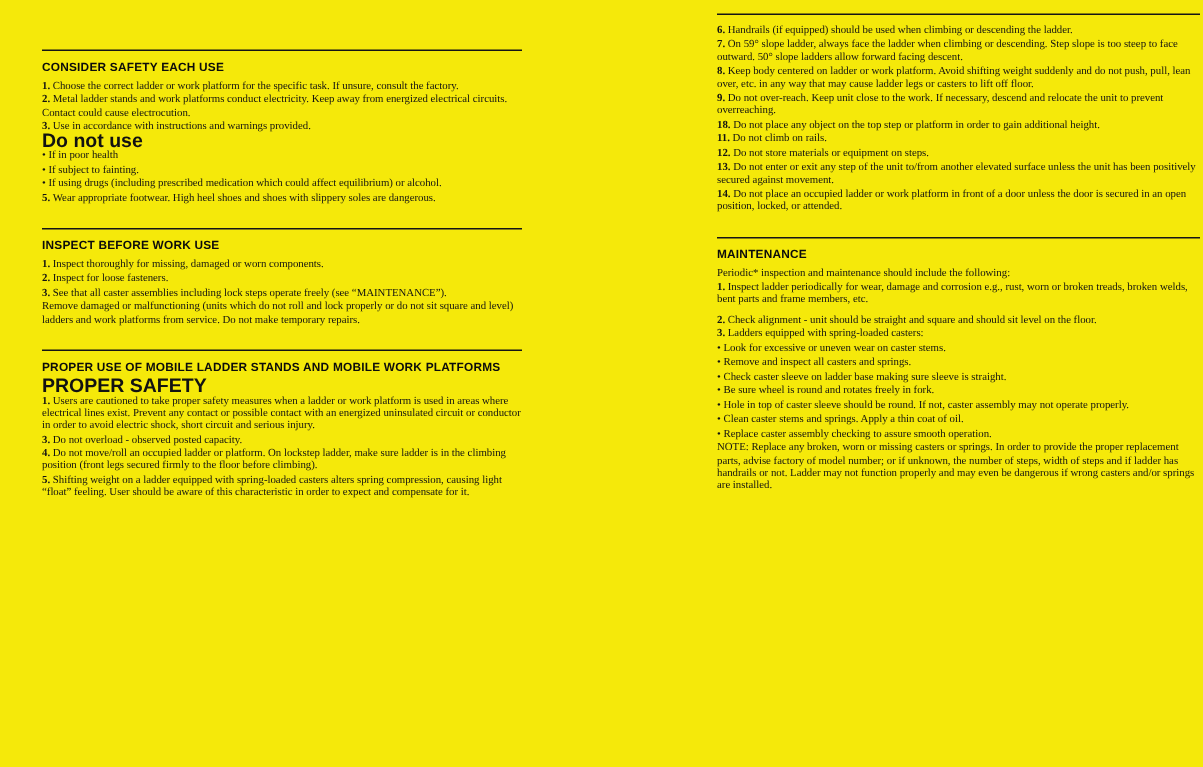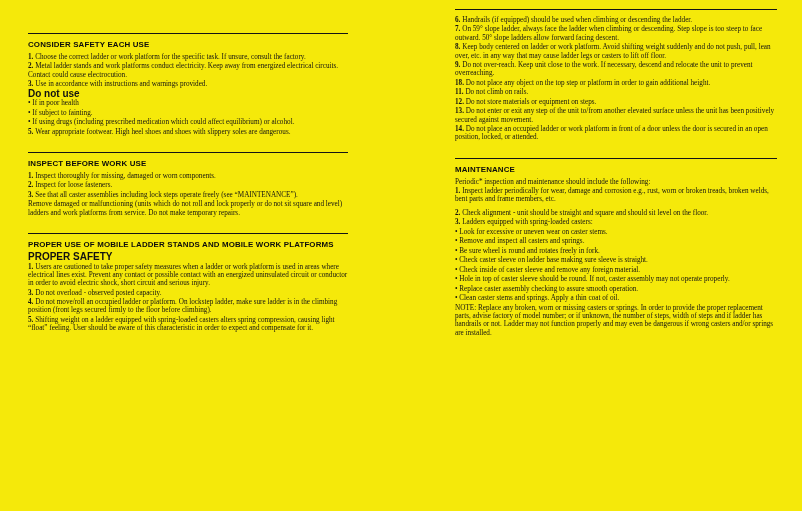--- a/index.html
+++ b/index.html
@@ -10,35 +10,35 @@
     font-family: "Liberation Serif", serif;
   }
   .page {
     position: relative;
     width: 802px; height: 511px;
     background: #f5e90a;
     color: #111;
   }
   .col { position: absolute; top: 0; }
   .col-left  { left: 28px;  width: 320px; padding-top: 33px; }
-  .col-right { left: 455px; width: 322px; padding-top: 9px; }
+  .col-right { left: 478px; width: 322px; padding-top: 9px; }
 
   .rule { border-top: 1.2px solid #151515; height: 0; margin: 16px 0 6px 0; }
   .col > .rule:first-child { margin-top: 0; }
 
   .heading {
     font-family: "Liberation Sans", sans-serif;
     font-size: 7.9px; line-height: 9px;
     font-weight: bold; letter-spacing: 0.15px;
     margin: 0 0 4px 0; color: #0c0c0c;
   }
   p { margin: 0 0 1.2px 0; font-size: 7.2px; line-height: 8.3px; color: #121212; }
   p.bold {
     font-family: "Liberation Sans", sans-serif;
-    font-weight: bold; font-size: 10px;
+    font-weight: bold; font-size: 13px;
   }
   .num { font-weight: bold; }
   .spacer { height: 4px; }
 </style>
 </head>
 <body>
 
 <div class="page">
   <div class="col col-left">
       <div class="rule"></div>
@@ -78,21 +78,20 @@
       <p class="item"><span class="num">14. </span>Do not place an occupied ladder or work platform in front of a door unless the door is secured in an open position, locked, or attended.</p>
       <div class="rule"></div>
       <h2 class="heading">MAINTENANCE</h2>
       <p class="para">Periodic* inspection and maintenance should include the following:</p>
       <p class="item"><span class="num">1. </span>Inspect ladder periodically for wear, damage and corrosion e.g., rust, worn or broken treads, broken welds, bent parts and frame members, etc.</p>
       <div class="spacer"></div>
       <p class="item"><span class="num">2. </span>Check alignment - unit should be straight and square and should sit level on the floor.</p>
       <p class="item"><span class="num">3. </span>Ladders equipped with spring-loaded casters:</p>
       <p class="bullet">• Look for excessive or uneven wear on caster stems.</p>
       <p class="bullet">• Remove and inspect all casters and springs.</p>
+      <p class="bullet">• Check caster sleeve on ladder base making sure sleeve is straight.</p>
       <p class="bullet">• Be sure wheel is round and rotates freely in fork.</p>
-      <p class="bullet">• Check caster sleeve on ladder base making sure sleeve is straight.</p>
-      <p class="bullet">• Check inside of caster sleeve and remove any foreign material.</p>
       <p class="bullet">• Hole in top of caster sleeve should be round. If not, caster assembly may not operate properly.</p>
+      <p class="bullet">• Clean caster stems and springs. Apply a thin coat of oil.</p>
       <p class="bullet">• Replace caster assembly checking to assure smooth operation.</p>
-      <p class="bullet">• Clean caster stems and springs. Apply a thin coat of oil.</p>
       <p class="para">NOTE: Replace any broken, worn or missing casters or springs. In order to provide the proper replacement parts, advise factory of model number; or if unknown, the number of steps, width of steps and if ladder has handrails or not. Ladder may not function properly and may even be dangerous if wrong casters and/or springs are installed.</p>
     </div>
 </div>
 
 </body></html>

